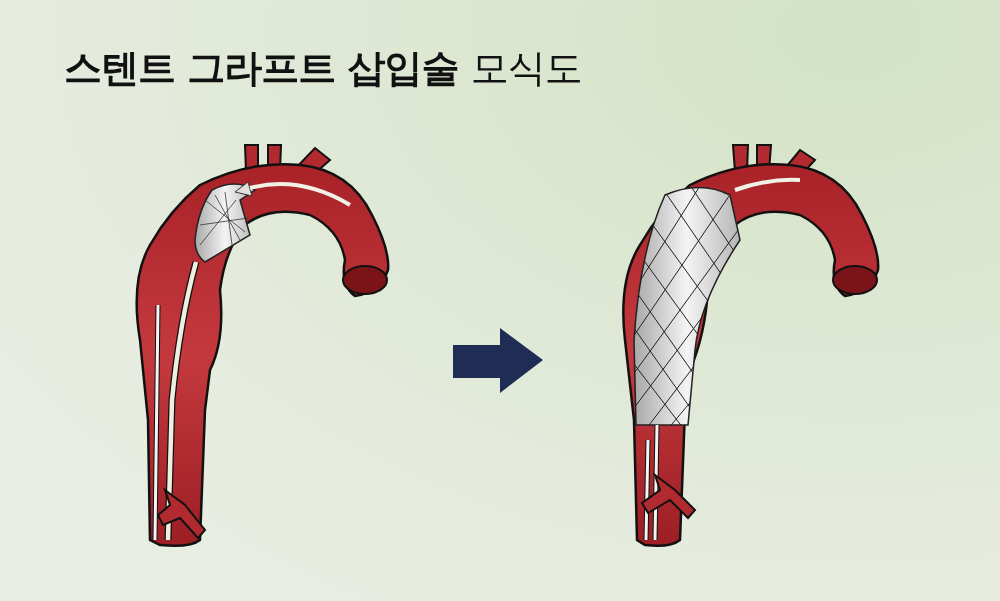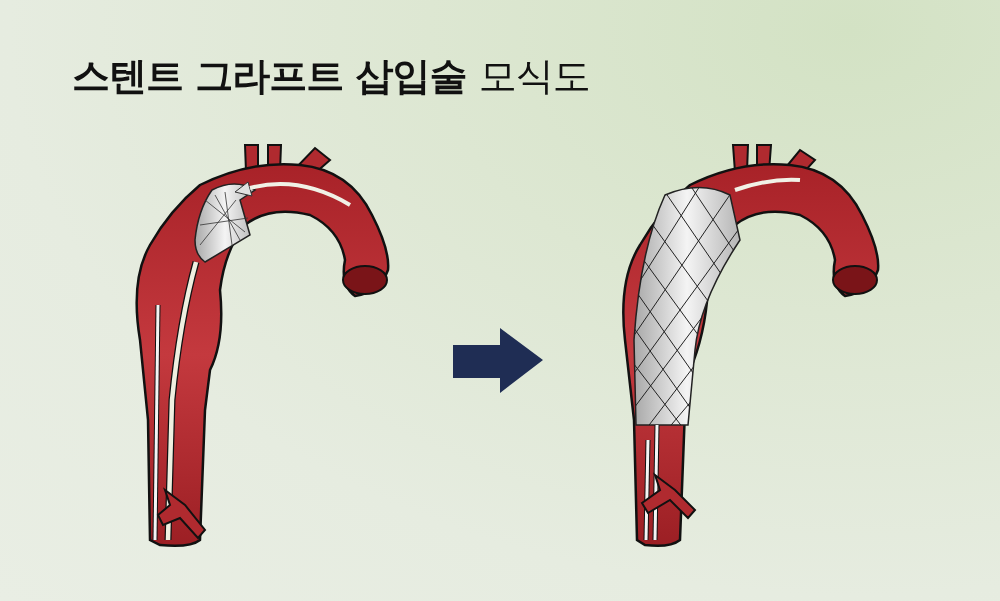--- a/index.html
+++ b/index.html
@@ -2,21 +2,21 @@
 <html><head>
 <meta charset="utf-8">
 <style>
   html, body { margin:0; padding:0; }
   body {
     width:1000px; height:601px; overflow:hidden; position:relative;
     background: radial-gradient(ellipse at 85% 5%, #d3e2c4 0%, #dde7d2 35%, #e6ece0 70%, #e9eee4 100%);
     font-family: "DejaVu Sans", sans-serif;
   }
   .title {
-    position:absolute; left:60px; top:40px; margin:12px;
+    position:absolute; left:60px; top:40px; margin:4px;
     font-size:38px; line-height:48px; color:#111; letter-spacing:-1px;
     white-space:nowrap;
   }
   .title .bold { font-weight:bold; }
   .title .regular { font-weight:normal; }
   .illus { position:absolute; top:0; left:0; }
 </style>
 </head>
 <body>
 

